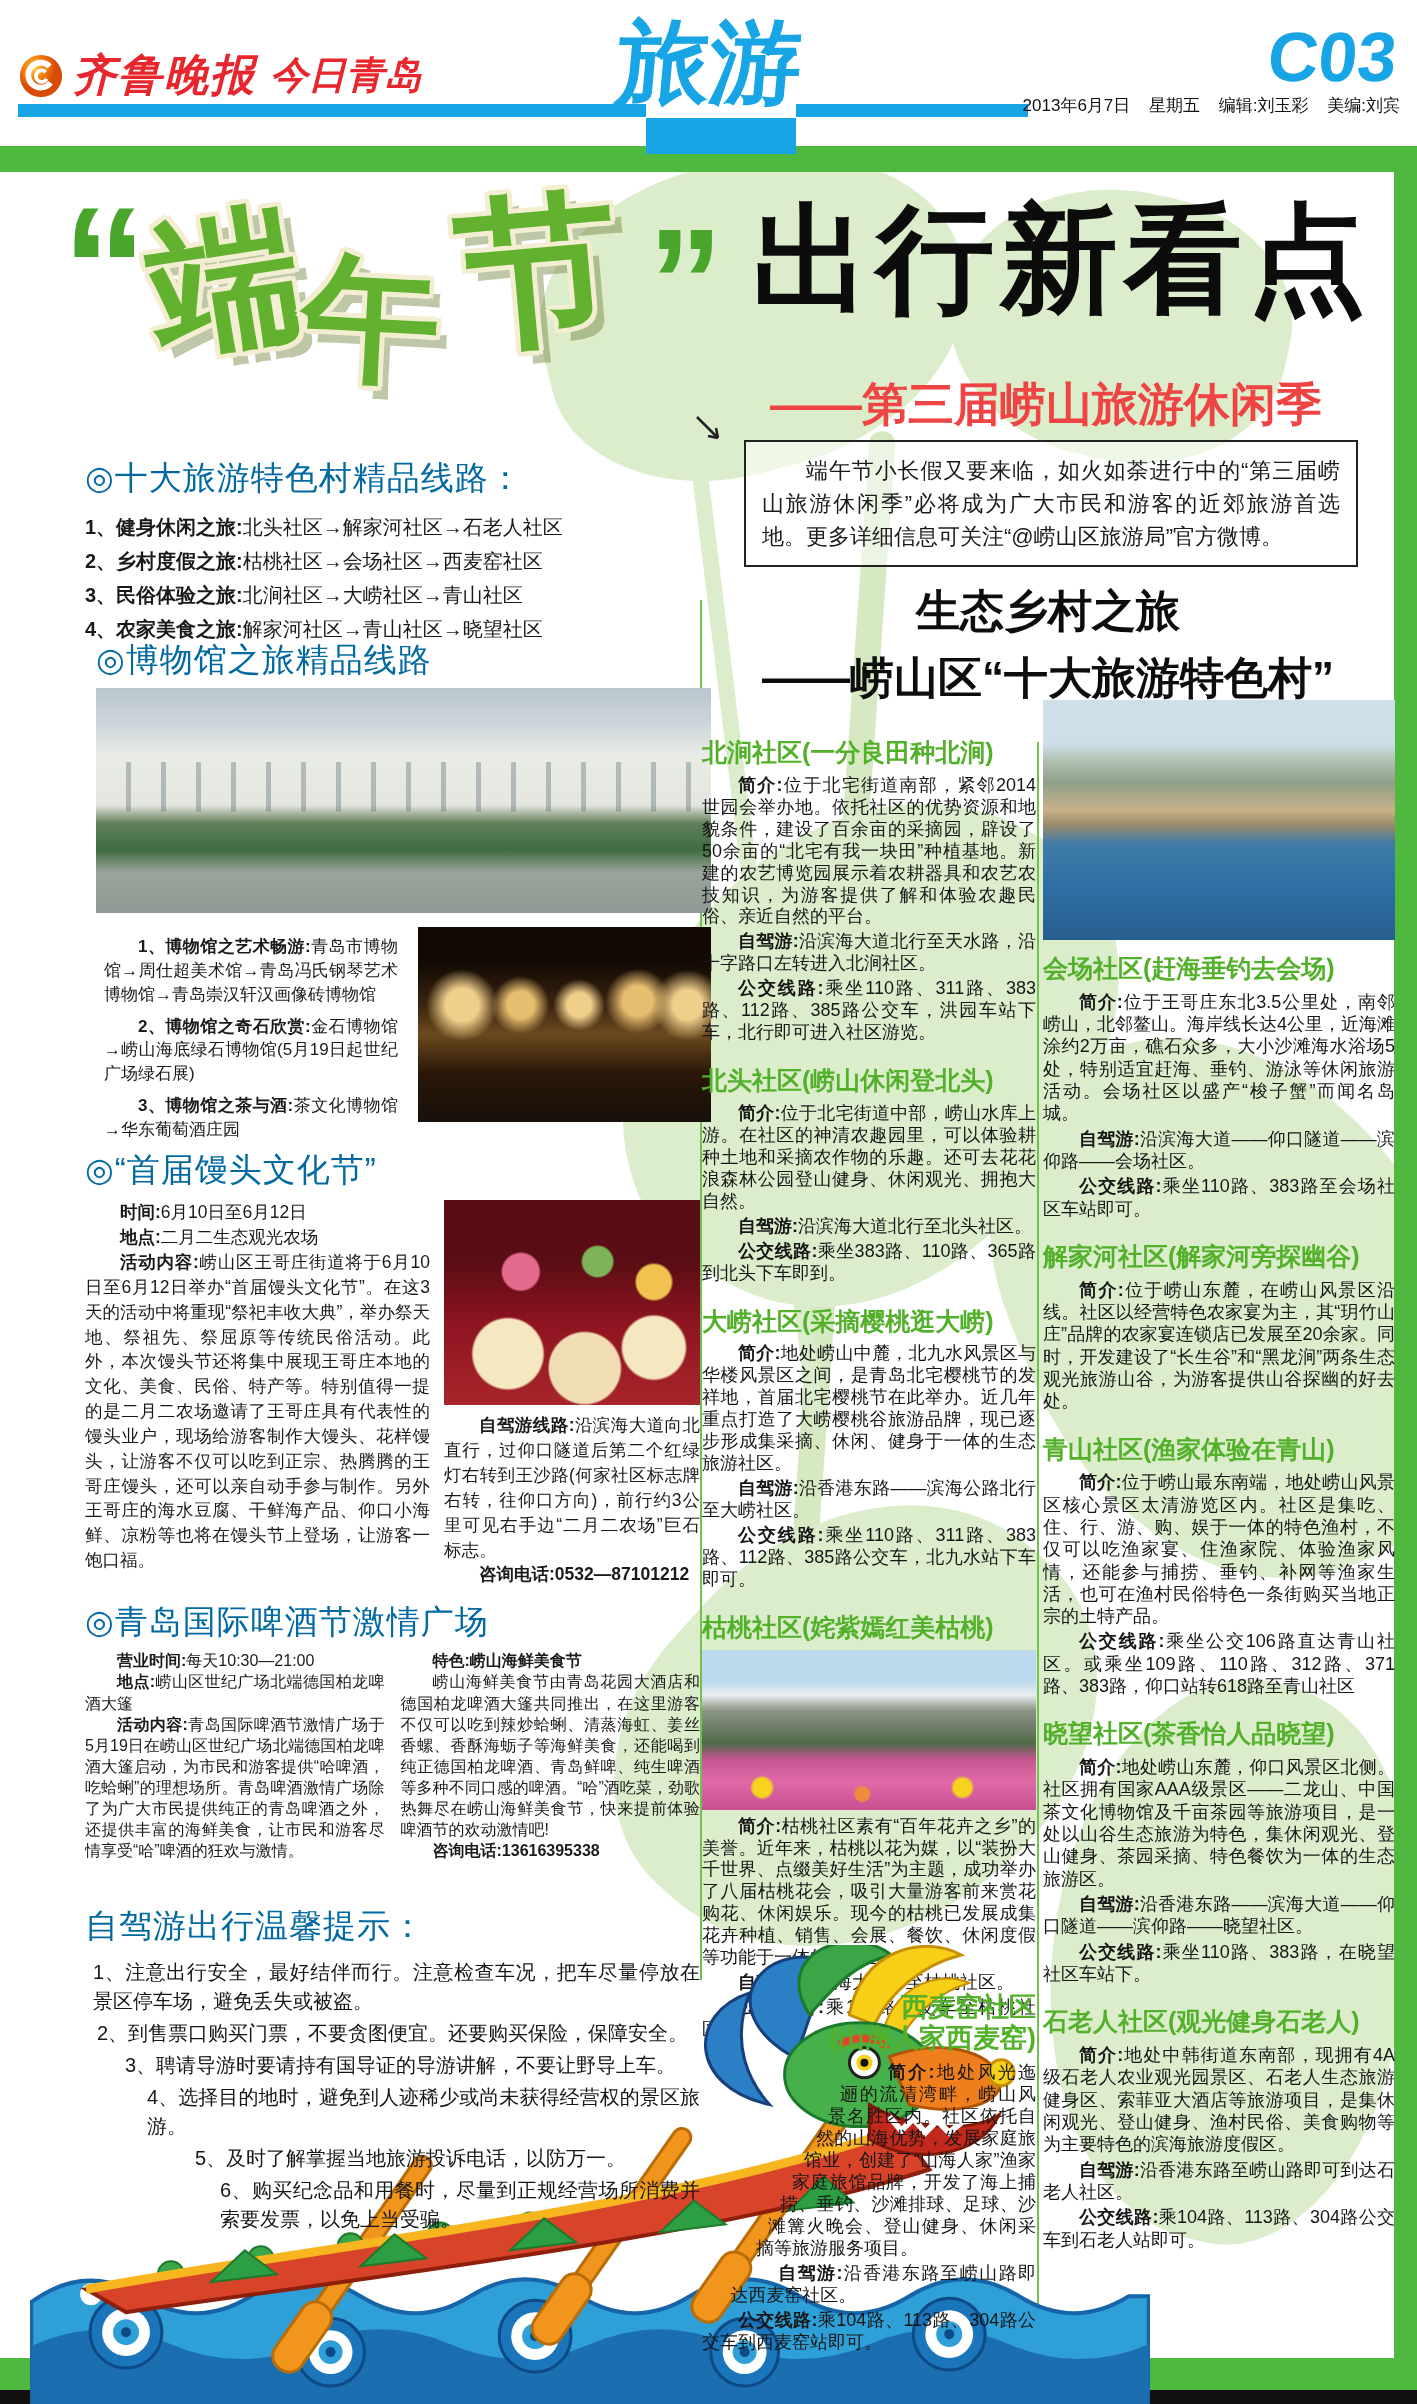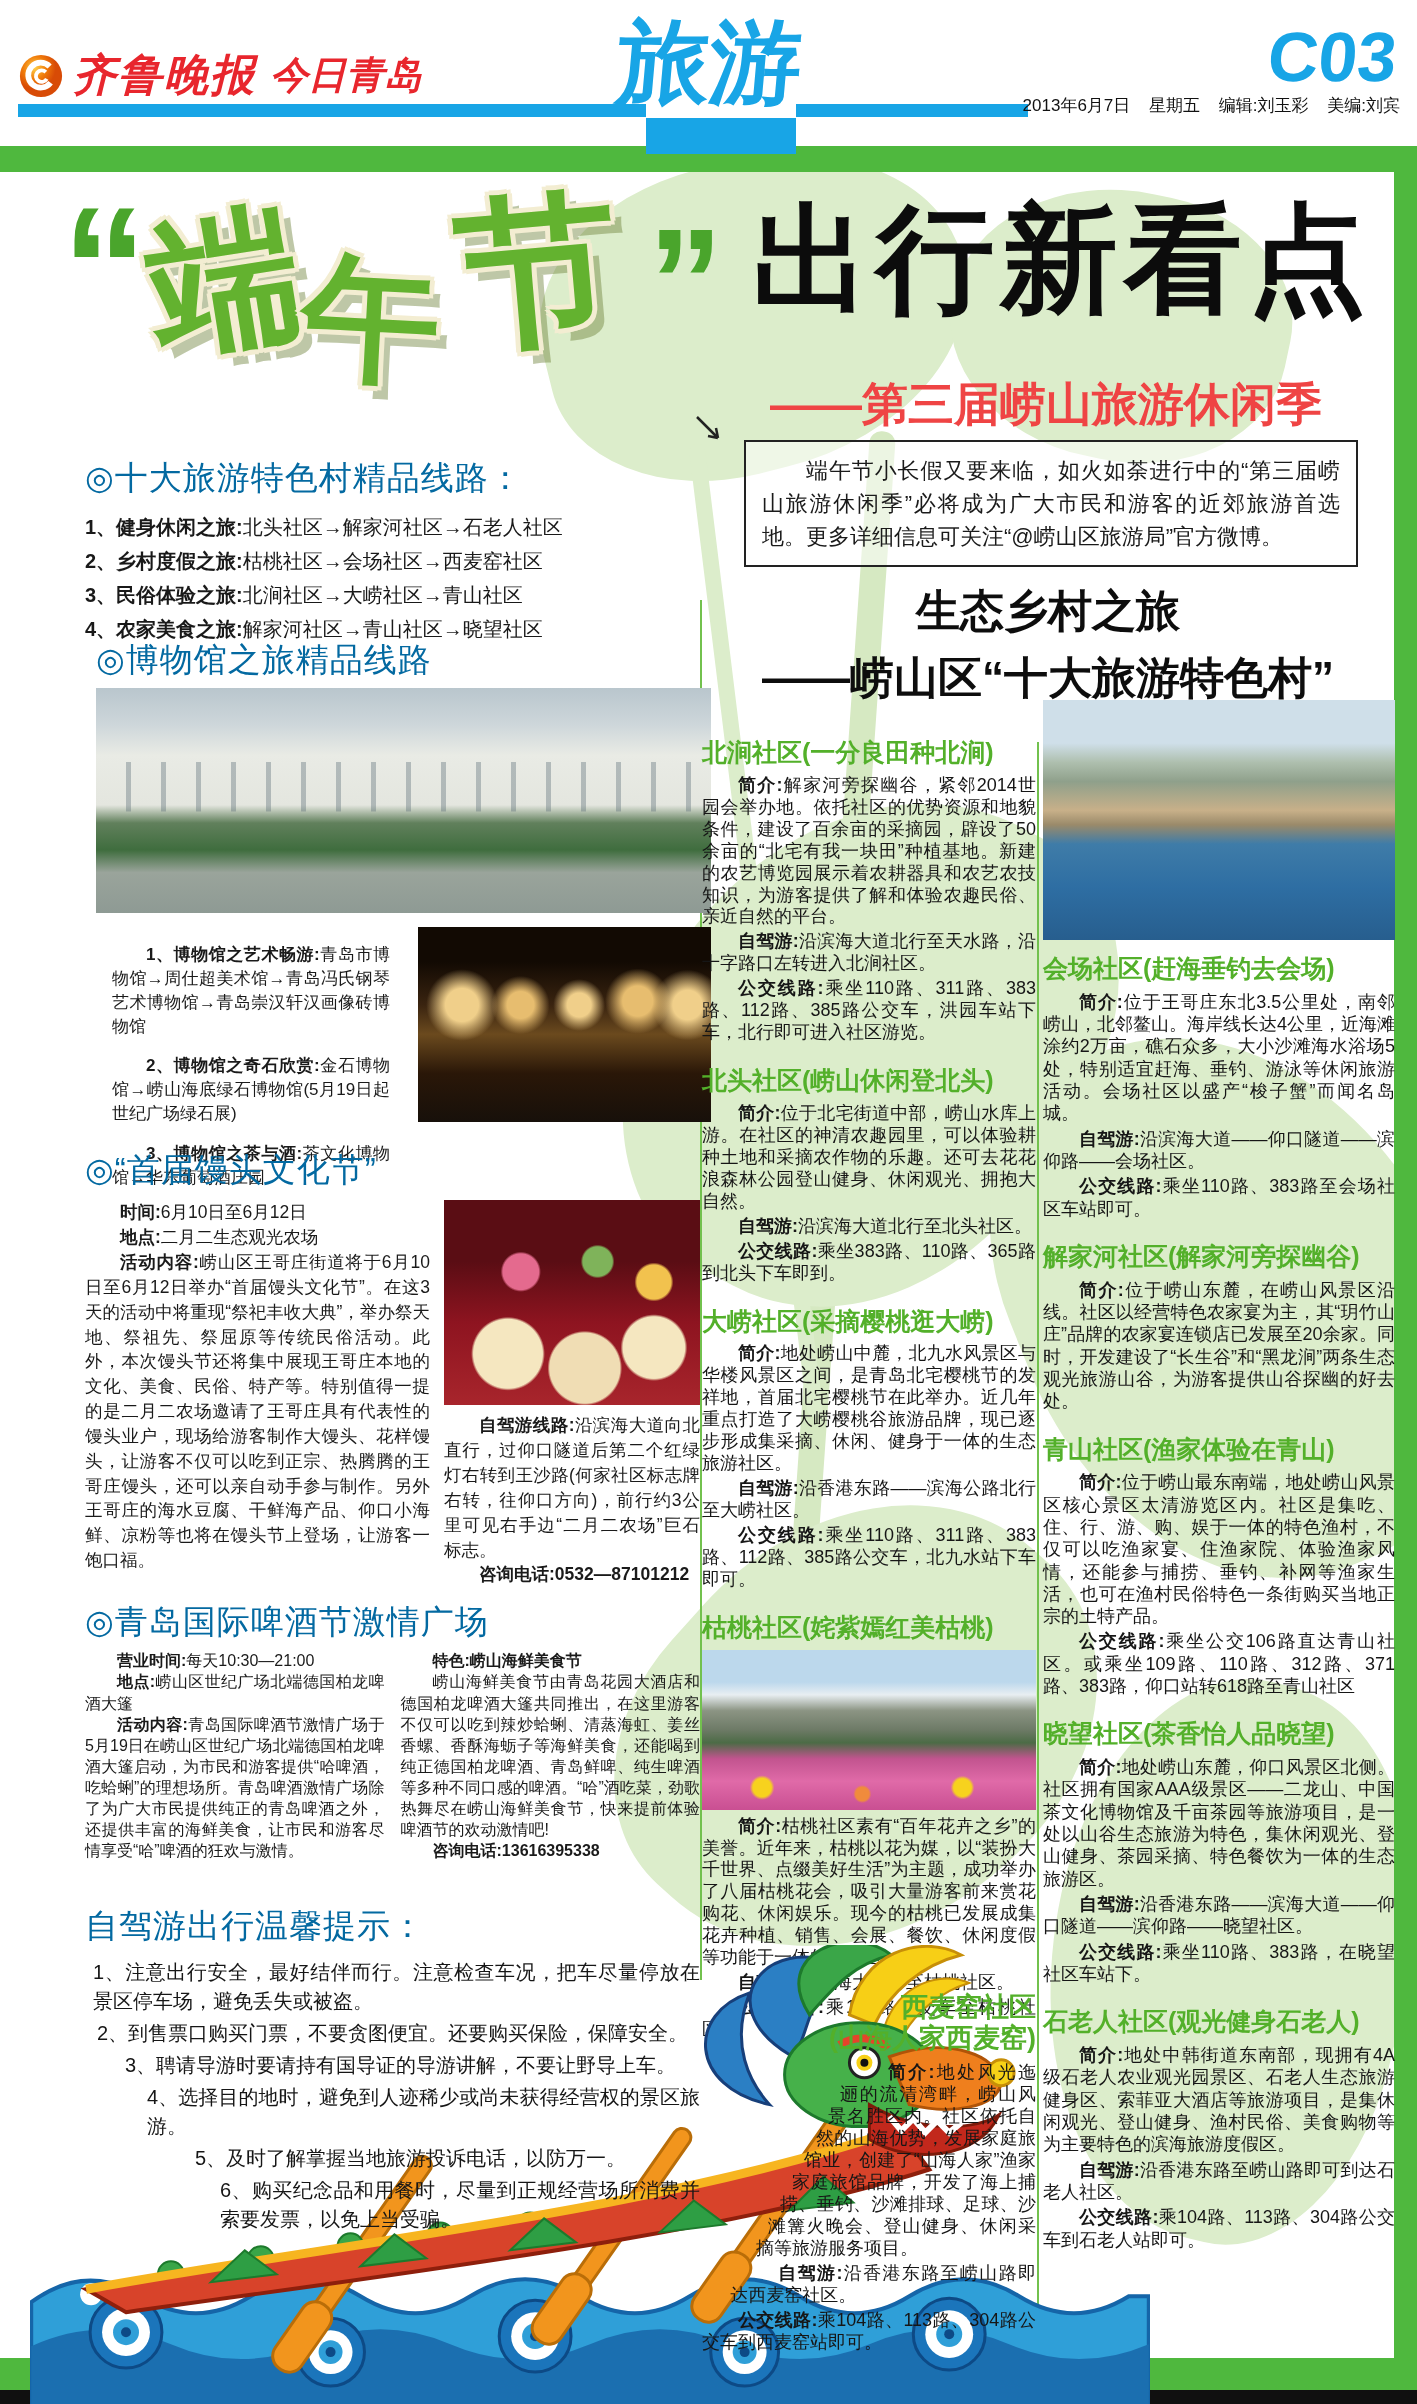--- a/index.html
+++ b/index.html
@@ -55,21 +55,21 @@
   #routes{left:85px;top:460px;width:615px;z-index:2;}
   .route-item{font-size:20px;line-height:1.55;color:#191919;margin-top:3px;}
   .route-item b{font-weight:800;}
   .routes-list{margin-top:16px;}
   #museum{left:96px;top:642px;width:615px;z-index:2;}
   #museum-photo{margin-top:10px;width:615px;height:225px;
     background:repeating-linear-gradient(90deg,rgba(90,108,118,0) 0 30px,rgba(90,108,118,.38) 30px 35px) 0 42%/100% 22% no-repeat,
       linear-gradient(180deg,#b9c6cd 0%,#cdd6da 16%,#e9ebe5 30%,#e4e6df 52%,#61805c 60%,#3f6d3e 72%,#9aa49b 82%,#8e9a94 100%);}
   .museum-row{display:flex;gap:12px;margin-top:14px;}
   .museum-text{width:310px;font-size:17px;line-height:1.4;text-align:justify;}
-  .museum-text p{margin:16px;text-indent:2em;}
+  .museum-text p{margin:8px;text-indent:2em;}
   .museum-text b{font-weight:900;}
   #museum-interior{width:293px;height:195px;background:
     radial-gradient(circle at 15% 40%,#f0cf8a 0 6%,rgba(0,0,0,0) 13%),
     radial-gradient(circle at 35% 40%,#e7bd6f 0 6%,rgba(0,0,0,0) 13%),
     radial-gradient(circle at 55% 40%,#f0cf8a 0 6%,rgba(0,0,0,0) 13%),
     radial-gradient(circle at 75% 38%,#e7bd6f 0 6%,rgba(0,0,0,0) 13%),
     radial-gradient(circle at 92% 40%,#f0cf8a 0 5%,rgba(0,0,0,0) 12%),
     linear-gradient(180deg,#120a03 0 18%,#3a2410 40%,#6b4a1e 55%,#2a1708 75%,#17100a 100%);}
   #mantou{left:85px;top:1152px;width:615px;z-index:2;}
   .mantou-row{display:flex;gap:14px;margin-top:12px;}
@@ -255,21 +255,21 @@
 </div>
 
 <div class="abs" id="feature-head">
   <div class="l1">生态乡村之旅</div>
   <div class="l2">——崂山区“十大旅游特色村”</div>
 </div>
 
 <div class="abs" id="mid-col">
   <div class="v-sec">
     <h3 class="v-title"><span>北涧社区</span><span>(一分良田种北涧)</span></h3>
-    <p class="v-para"><b class="lab">简介:</b><span>解家河旁探幽谷，紧邻2014世园会举办地。依托社区的优势资源和地貌条件，建设了百余亩的采摘园，辟设了50余亩的“北宅有我一块田”种植基地。新建的农艺博览园展示着农耕器具和农艺农技知识，为游客提供了解和体验农趣民俗、亲近自然的平台。</span></p>
+    <p class="v-para"><b class="lab">简介:</b><span>位于北宅街道南部，紧邻2014世园会举办地。依托社区的优势资源和地貌条件，建设了百余亩的采摘园，辟设了50余亩的“北宅有我一块田”种植基地。新建的农艺博览园展示着农耕器具和农艺农技知识，为游客提供了解和体验农趣民俗、亲近自然的平台。</span></p>
     <p class="v-para"><b class="lab">自驾游:</b><span>沿滨海大道北行至天水路，沿十字路口左转进入北涧社区。</span></p>
     <p class="v-para"><b class="lab">公交线路:</b><span>乘坐110路、311路、383路、112路、385路公交车，洪园车站下车，北行即可进入社区游览。</span></p>
   </div>
   <div class="v-sec">
     <h3 class="v-title"><span>北头社区</span><span>(崂山休闲登北头)</span></h3>
     <p class="v-para"><b class="lab">简介:</b><span>位于北宅街道中部，崂山水库上游。在社区的神清农趣园里，可以体验耕种土地和采摘农作物的乐趣。还可去花花浪森林公园登山健身、休闲观光、拥抱大自然。</span></p>
     <p class="v-para"><b class="lab">自驾游:</b><span>沿滨海大道北行至北头社区。</span></p>
     <p class="v-para"><b class="lab">公交线路:</b><span>乘坐383路、110路、365路到北头下车即到。</span></p>
   </div>
   <div class="v-sec">

